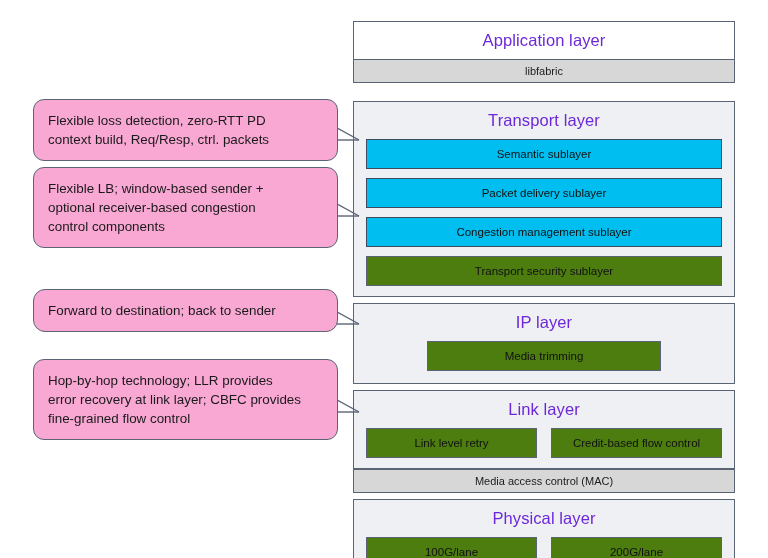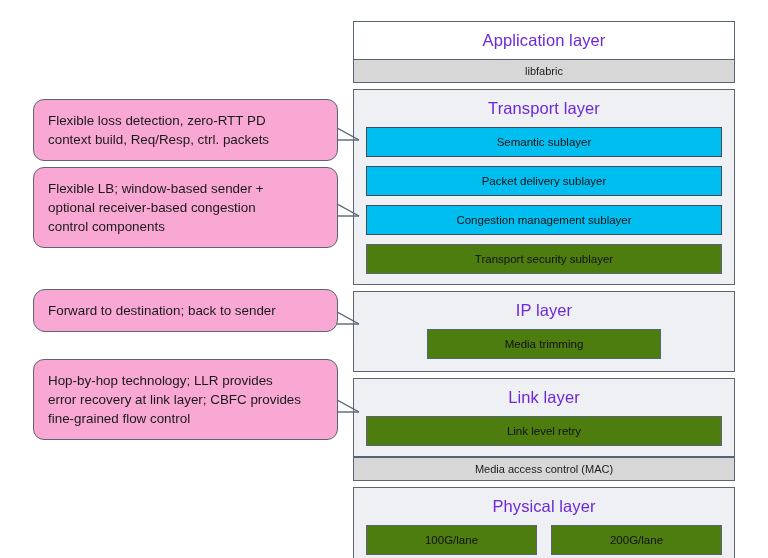--- a/index.html
+++ b/index.html
@@ -119,21 +119,21 @@
     <span class="txt">Hop-by-hop technology; LLR provides
 error recovery at link layer; CBFC provides
 fine-grained flow control</span>
   </div>
 
   <div class="stack">
 
     <div class="layer app">
       <div class="layer-title">Application layer</div>
     </div>
-    <div class="fullbar" style="margin-bottom:6px;">
+    <div class="fullbar" style="margin-bottom:18px;">
       <span>libfabric</span>
     </div>
 
     <div class="layer">
       <div class="layer-title">Transport layer</div>
       <div class="inner-wrap">
         <div class="sub cyan">
           <span>Semantic sublayer</span>
         </div>
         <div class="sub cyan">
@@ -156,20 +156,23 @@
         </div>
       </div>
     </div>
 
     <div class="layer" style="margin-bottom:0;">
       <div class="layer-title">Link layer</div>
       <div class="row">
         <div class="sub gray">
           <span>Link level retry</span>
         </div>
+        <div class="sub gray">
+          <span>Credit-based flow control</span>
+        </div>
       </div>
     </div>
     <div class="fullbar" style="margin-bottom:6px;">
       <span>Media access control (MAC)</span>
     </div>
 
     <div class="layer" style="margin-bottom:0;">
       <div class="layer-title">Physical layer</div>
       <div class="row">
         <div class="sub gray">

